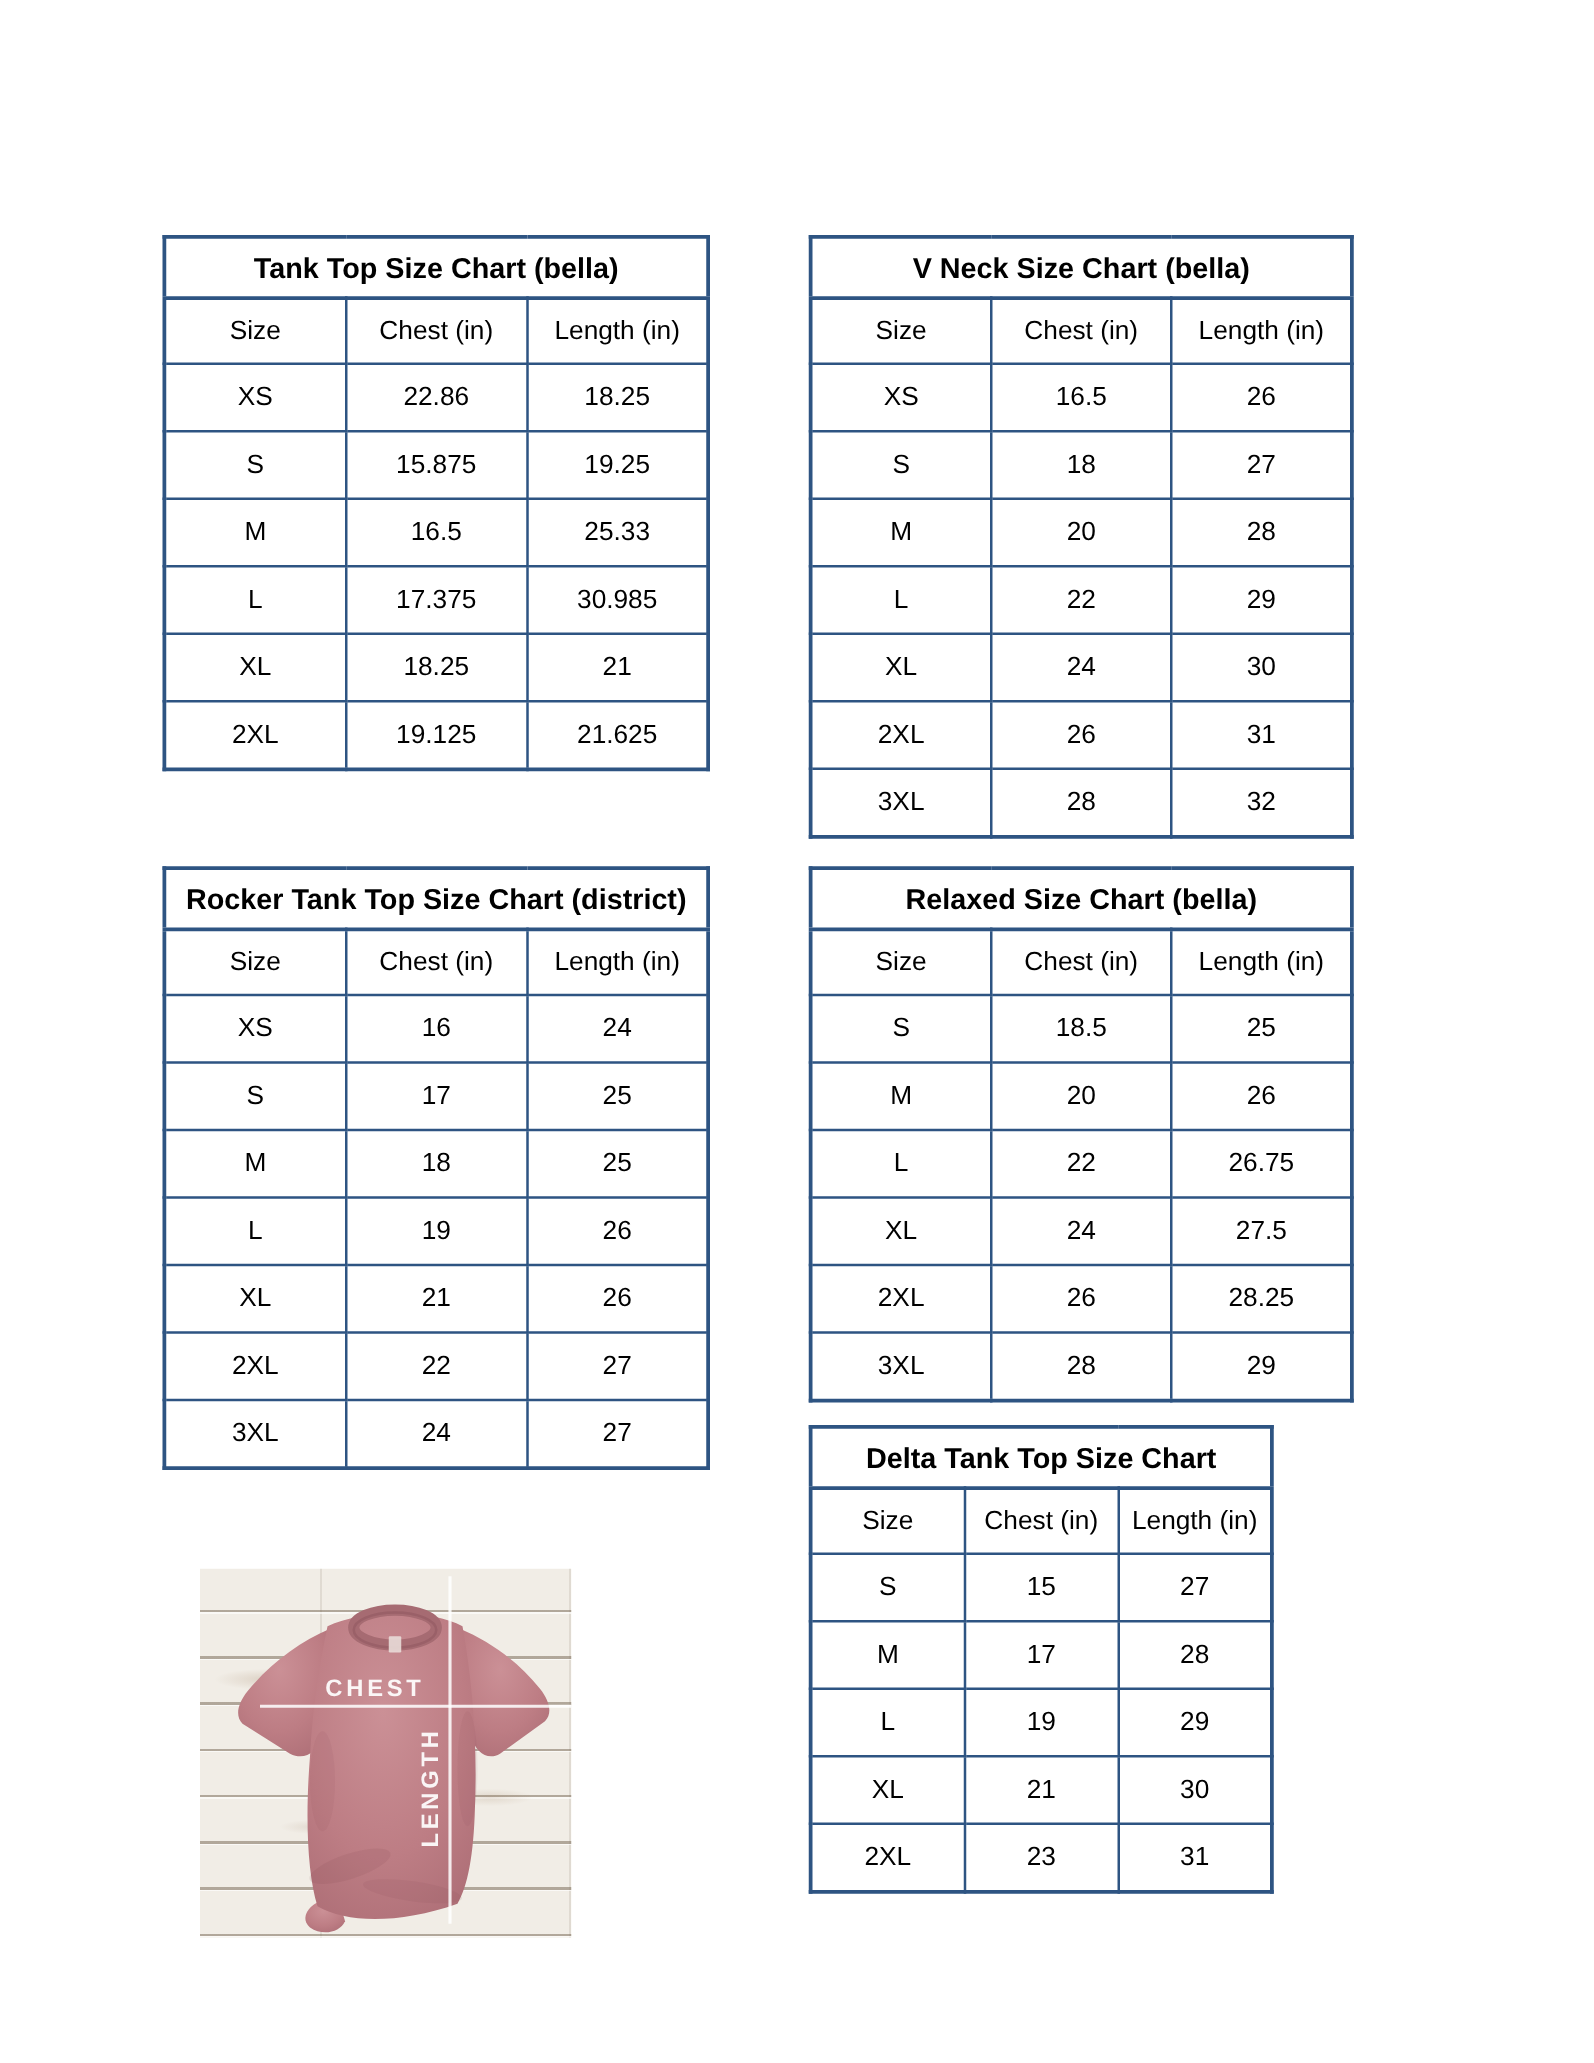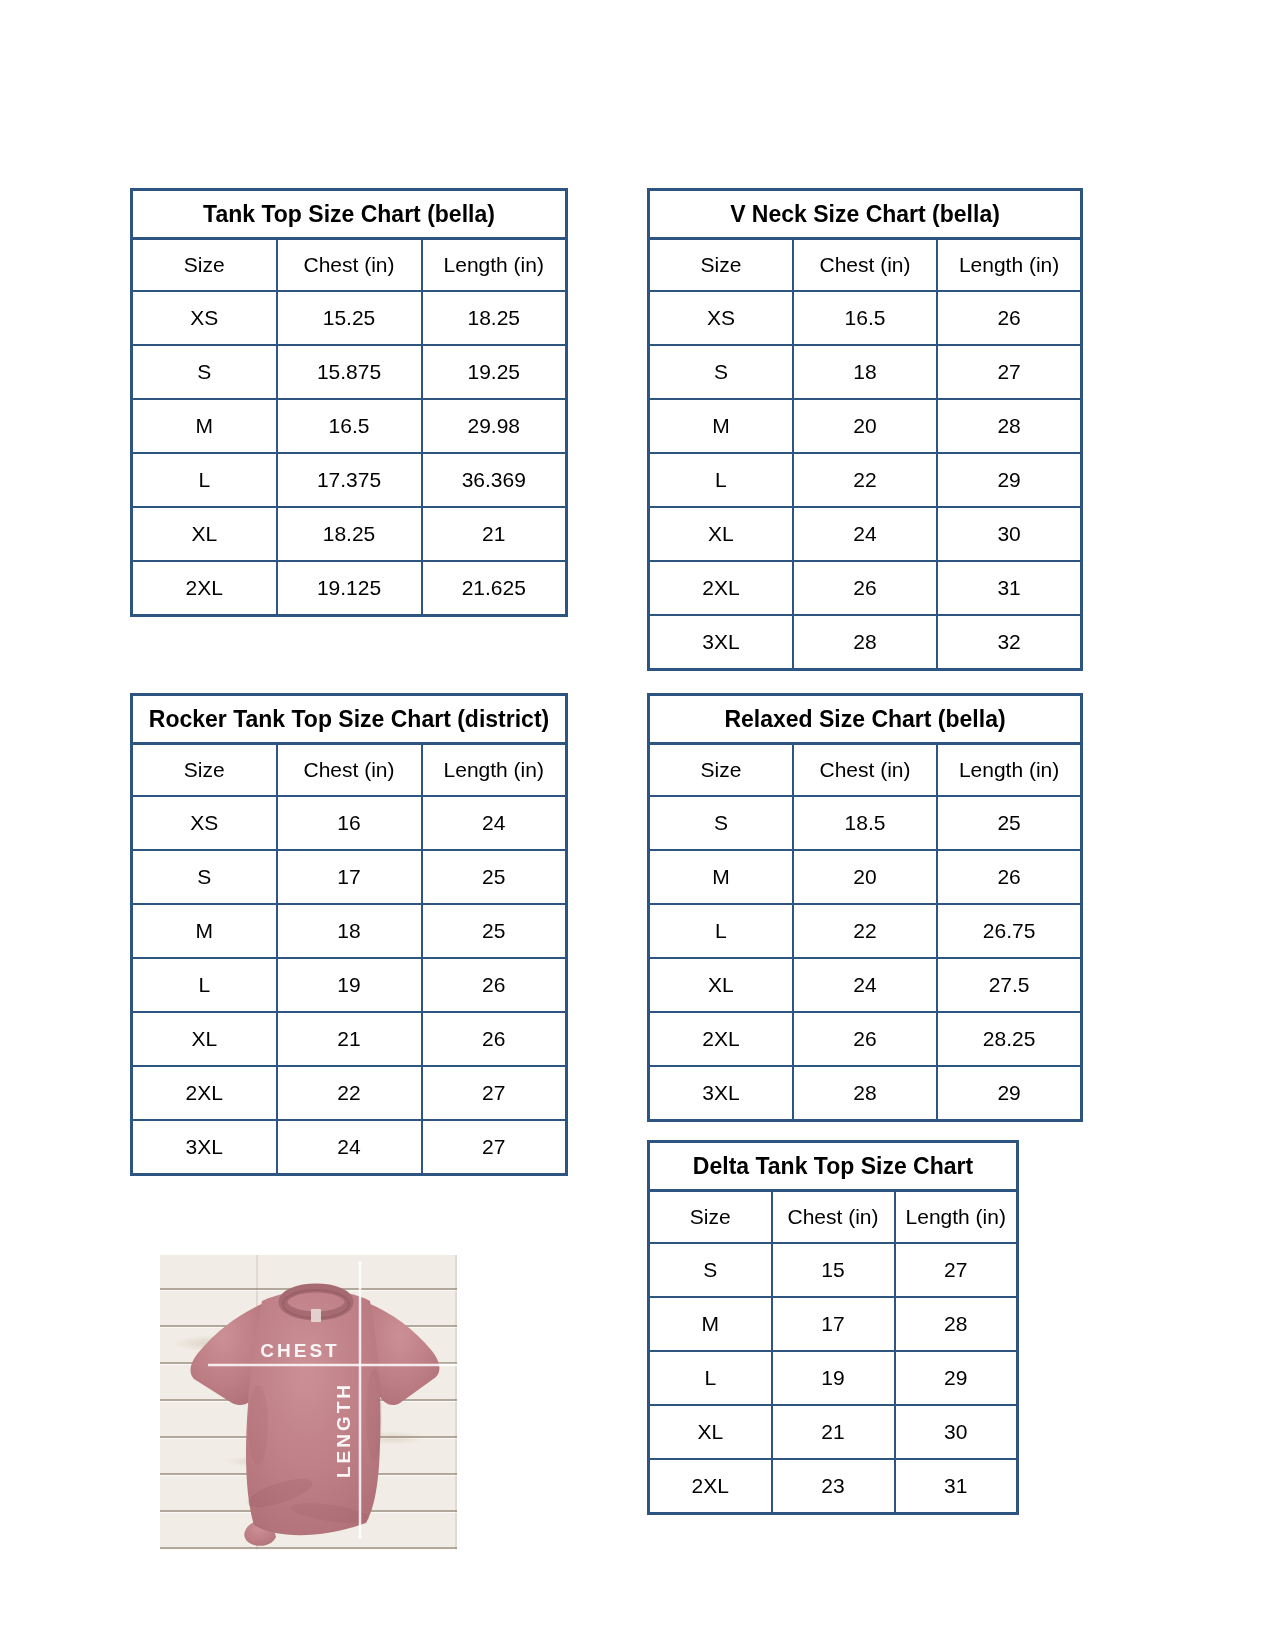--- a/index.html
+++ b/index.html
@@ -59,37 +59,37 @@
           <tr>
             <td colspan="3" class="title-cell">Tank Top Size Chart  (bella)</td>
           </tr>
           <tr>
             <td class="header-cell">Size</td>
             <td class="header-cell">Chest (in)</td>
             <td class="header-cell">Length (in)</td>
           </tr>
           <tr>
             <td class="data-cell">XS</td>
-            <td class="data-cell">15.25</td>
+            <td class="data-cell">22.86</td>
             <td class="data-cell">18.25</td>
           </tr>
           <tr>
             <td class="data-cell">S</td>
             <td class="data-cell">15.875</td>
             <td class="data-cell">19.25</td>
           </tr>
           <tr>
             <td class="data-cell">M</td>
             <td class="data-cell">16.5</td>
-            <td class="data-cell">29.98</td>
+            <td class="data-cell">25.33</td>
           </tr>
           <tr>
             <td class="data-cell">L</td>
             <td class="data-cell">17.375</td>
-            <td class="data-cell">36.369</td>
+            <td class="data-cell">30.985</td>
           </tr>
           <tr>
             <td class="data-cell">XL</td>
             <td class="data-cell">18.25</td>
             <td class="data-cell">21</td>
           </tr>
           <tr>
             <td class="data-cell">2XL</td>
             <td class="data-cell">19.125</td>
             <td class="data-cell">21.625</td>

